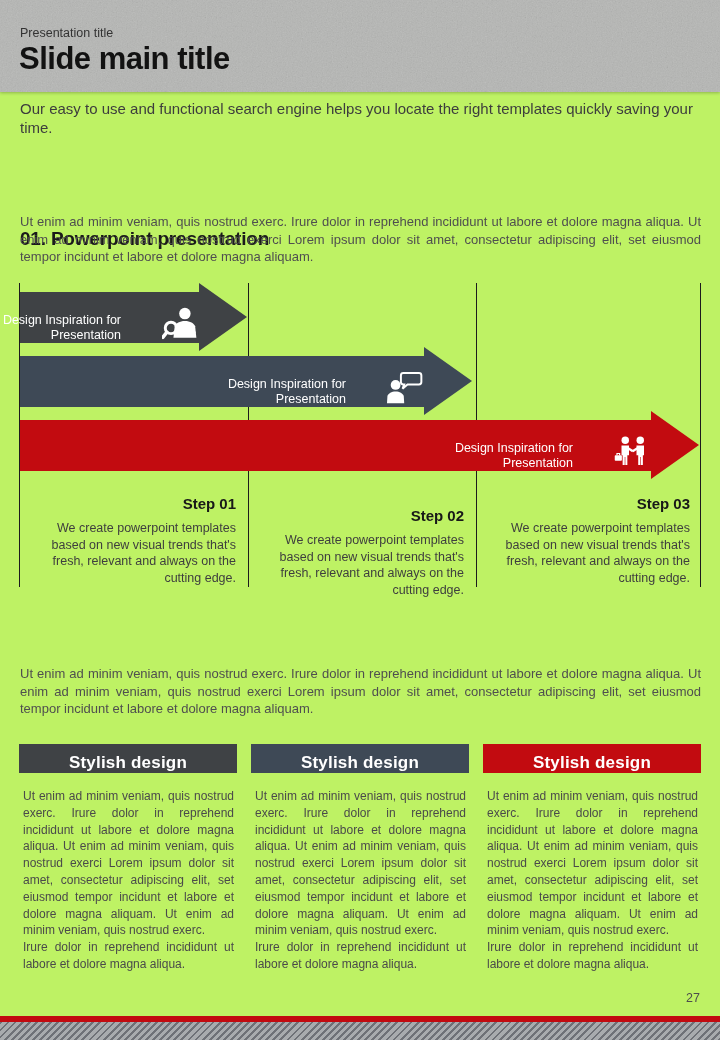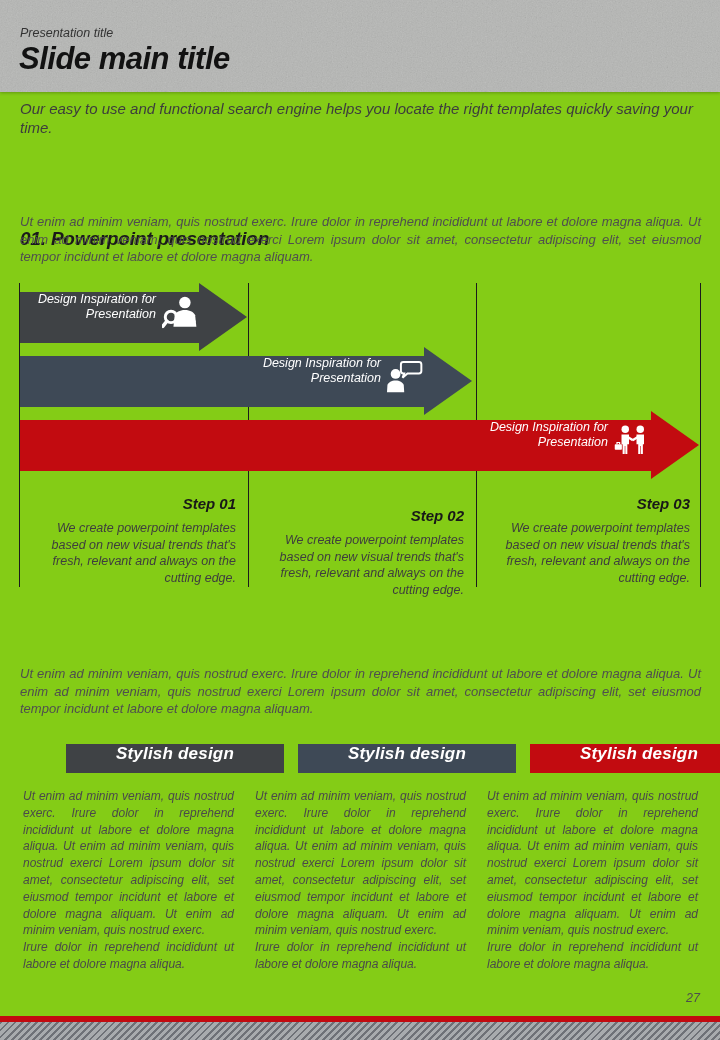--- a/index.html
+++ b/index.html
@@ -1,17 +1,17 @@
 <!DOCTYPE html>
 <html><head>
 <meta charset="utf-8">
 <style>
   html,body{margin:0;padding:0;background:#ffffff;}
-  .page{position:relative;width:720px;height:1040px;background:#84cc16;overflow:hidden;
-        font-family:"Liberation Sans",sans-serif;font-style:italic;-webkit-font-smoothing:antialiased;}
+  .page{position:relative;width:720px;height:1040px;background:#bef264;overflow:hidden;
+        font-family:"Liberation Sans",sans-serif;-webkit-font-smoothing:antialiased;}
 
   
   .top-band{position:absolute;left:0;top:0;width:720px;height:92px;background:#b5b6b4;
             box-shadow:0 1px 3px rgba(0,0,0,.25);}
   .top-band .texture{position:absolute;left:0;top:0;width:100%;height:100%;opacity:.45;}
   .eyebrow{position:absolute;left:20px;top:26px;font-size:12.5px;color:#333333;}
   .main-title{position:absolute;left:19px;top:41px;font-size:31px;font-weight:bold;
               color:#121212;letter-spacing:-.5px;}
 
   .intro{position:absolute;left:20px;top:99px;width:676px;font-size:15px;line-height:1.28;color:#3d3d3d;}
@@ -19,42 +19,42 @@
   .sec-heading{position:absolute;left:20px;font-size:19px;font-weight:bold;color:#1a1a1a;letter-spacing:-.2px;margin-top:40px;}
   .sec-body{position:absolute;left:20px;width:681px;font-size:13px;line-height:1.36;color:#4f4f4f;text-align:justify;}
   .h1{top:188px;} .b1{top:213px;}
   .h2{top:640px;} .b2{top:665px;}
 
   
   .diagram{position:absolute;left:0;top:283px;width:720px;height:305px;}
   .vline{position:absolute;top:0;width:1px;height:304px;background:#1c1c1c;}
   .v1{left:19px;} .v2{left:248px;} .v3{left:476px;} .v4{left:700px;}
 
-  .band{position:absolute;left:20px;height:51px;display:flex;align-items:flex-start;
-        justify-content:flex-end;padding-right:2px;box-sizing:border-box;}
+  .band{position:absolute;left:20px;height:51px;display:flex;align-items:flex-end;
+        justify-content:flex-end;padding-right:2px;box-sizing:border-box;gap:35px;}
   .band .label{text-align:right;color:#ffffff;font-size:12.5px;line-height:1.22;white-space:nowrap;}
   .band .icon{width:36px;height:40px;margin-left:6px;flex:0 0 auto;}
   .band1{top:9px;width:180px;}
   .band2{top:73px;width:405px;}
   .band3{top:137px;width:632px;}
   .ahead{position:absolute;width:0;height:0;border-top:34px solid transparent;border-bottom:34px solid transparent;}
   .ahead1{left:199px;top:0;}
   .ahead2{left:424px;top:64px;}
   .ahead3{left:651px;top:128px;}
 
   .step{position:absolute;text-align:right;}
   .step1{left:21px;top:212px;width:215px;}
   .step2{left:250px;top:224px;width:214px;}
   .step3{left:478px;top:212px;width:212px;}
   .step-title{font-size:15px;font-weight:bold;color:#181818;margin-bottom:8px;}
   .step-text{font-size:12.5px;line-height:1.32;color:#3e3e3e;margin-left:12px;}
 
   
-  .colh{position:absolute;top:744px;height:29px;display:flex;align-items:flex-start;justify-content:center;
-        color:#ffffff;font-weight:bold;font-size:17px;letter-spacing:.2px;margin-left:47px;}
+  .colh{position:absolute;top:744px;height:29px;display:flex;align-items:flex-end;justify-content:center;
+        color:#ffffff;font-weight:bold;font-size:17px;letter-spacing:.2px;}
   .colh1{left:19px;width:218px;}
   .colh2{left:251px;width:218px;}
   .colh3{left:483px;width:218px;}
   .colb{position:absolute;top:788px;width:211px;font-size:12px;line-height:1.4;color:#4a4a4a;text-align:justify;}
   .colb p{margin:0;}
   .colb1{left:23px;} .colb2{left:255px;} .colb3{left:487px;}
 
   
   .page-num{position:absolute;right:20px;top:991px;font-size:12.5px;color:#4d4d4d;}
   .red-stripe{position:absolute;left:0;top:1016px;width:720px;height:6px;}

